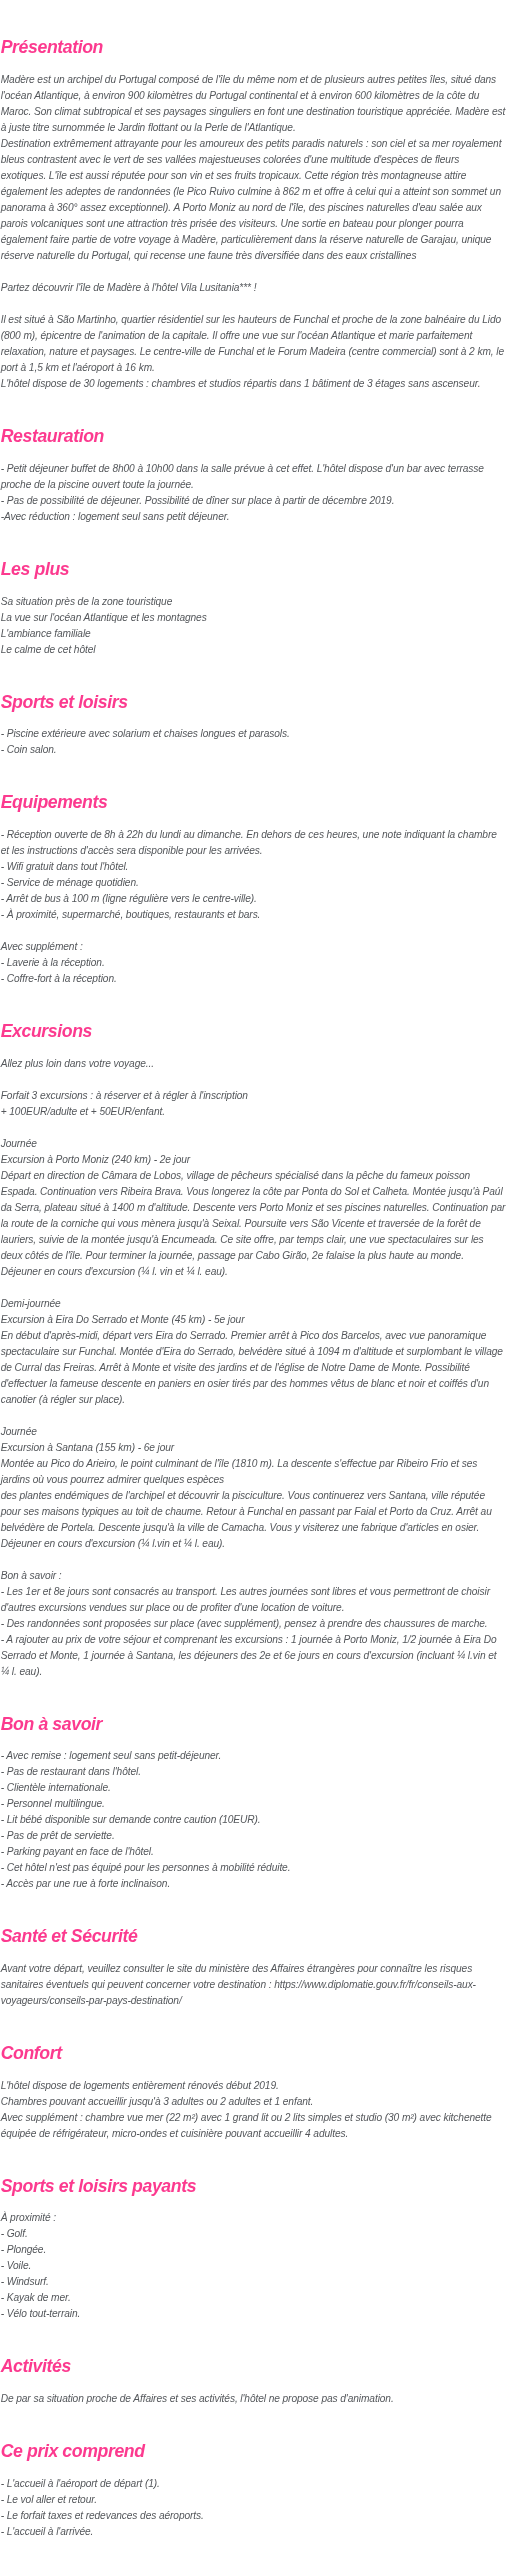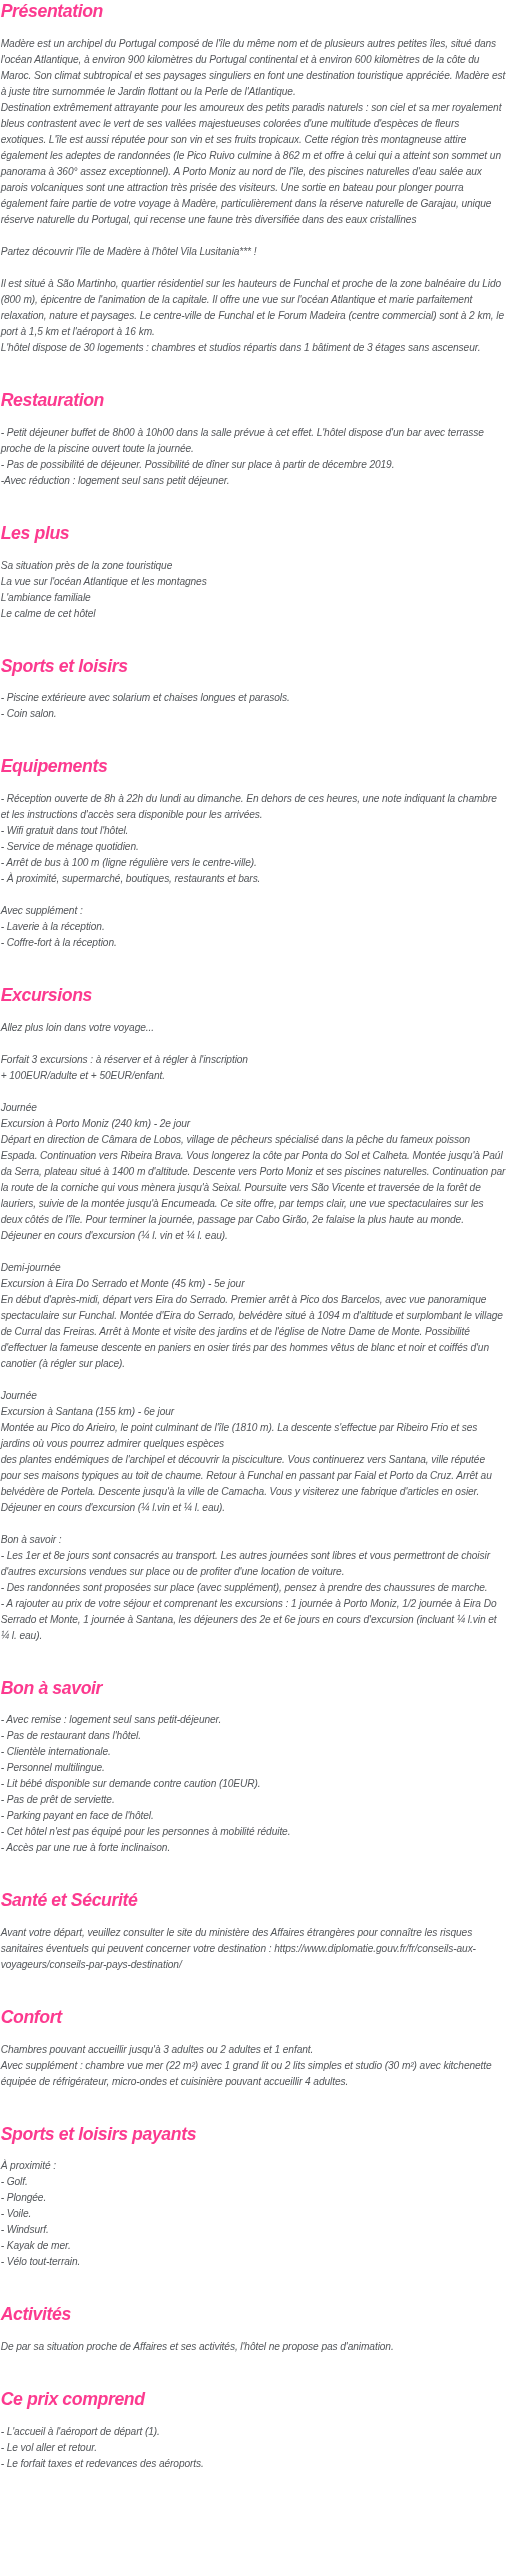--- a/index.html
+++ b/index.html
@@ -10,20 +10,21 @@
   .doc {
     width: 508px;
     box-sizing: border-box;
     padding: 1.4px 1.4px 6.8px 0.7px;
     font-family: "Liberation Sans", "DejaVu Sans", sans-serif;
     font-style: italic;
     color: var(--body-color, #54575b);
     font-size: 10.2px;
     line-height: 16px;
     letter-spacing: -0.1px;
+    margin-top: 36px;
   }
   .sec-title {
     color: var(--heading-color, #fc3a8f);
     font-size: 17.7px;
     line-height: 20.4px;
     font-weight: bold;
     font-style: italic;
     letter-spacing: -0.4px;
     margin: 34px 0 14.3px 0;
   }
@@ -117,20 +118,21 @@
       <p class="body-line">- Parking payant en face de l'hôtel.</p>
       <p class="body-line">- Cet hôtel n'est pas équipé pour les personnes à mobilité réduite.</p>
       <p class="body-line">- Accès par une rue à forte inclinaison.</p>
     </section>
     <section>
       <h2 class="sec-title">Santé et Sécurité</h2>
       <p class="body-line">Avant votre départ, veuillez consulter le site du ministère des Affaires étrangères pour connaître les risques sanitaires éventuels qui peuvent concerner votre destination : https://www.diplomatie.gouv.fr/fr/conseils-aux-voyageurs/conseils-par-pays-destination/</p>
     </section>
     <section>
       <h2 class="sec-title">Confort</h2>
+      <p class="body-line">L'hôtel dispose de logements entièrement rénovés début 2019.</p>
       <p class="body-line">Chambres pouvant accueillir jusqu'à 3 adultes ou 2 adultes et 1 enfant.</p>
       <p class="body-line">Avec supplément : chambre vue mer (22 m²) avec 1 grand lit ou 2 lits simples et studio (30 m²) avec kitchenette équipée de réfrigérateur, micro-ondes et cuisinière pouvant accueillir 4 adultes.</p>
     </section>
     <section>
       <h2 class="sec-title">Sports et loisirs payants</h2>
       <p class="body-line">À proximité :</p>
       <p class="body-line">- Golf.</p>
       <p class="body-line">- Plongée.</p>
       <p class="body-line">- Voile.</p>
       <p class="body-line">- Windsurf.</p>
@@ -139,15 +141,16 @@
     </section>
     <section>
       <h2 class="sec-title">Activités</h2>
       <p class="body-line">De par sa situation proche de Affaires et ses activités, l'hôtel ne propose pas d'animation.</p>
     </section>
     <section>
       <h2 class="sec-title">Ce prix comprend</h2>
       <p class="body-line">- L'accueil à l'aéroport de départ (1).</p>
       <p class="body-line">- Le vol aller et retour.</p>
       <p class="body-line">- Le forfait taxes et redevances des aéroports.</p>
+      <p class="body-line">- L'accueil à l'arrivée.</p>
     </section>
   </main>
 
 
 </body></html>

